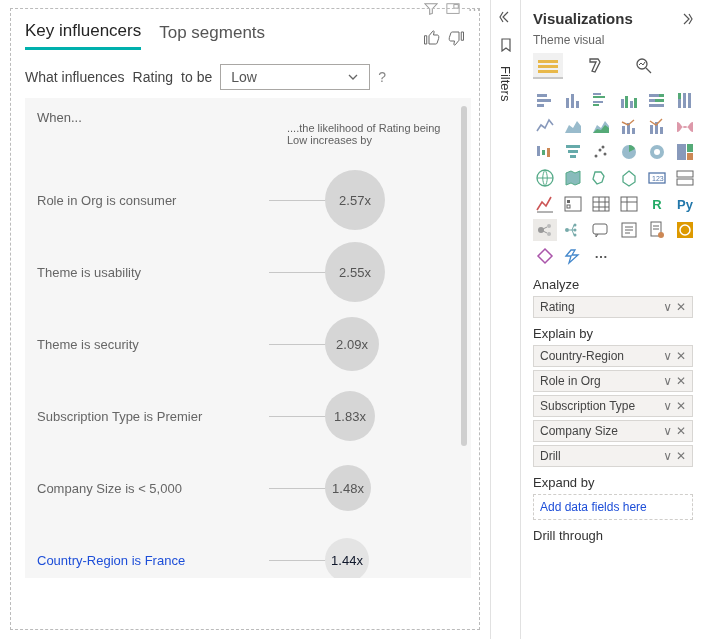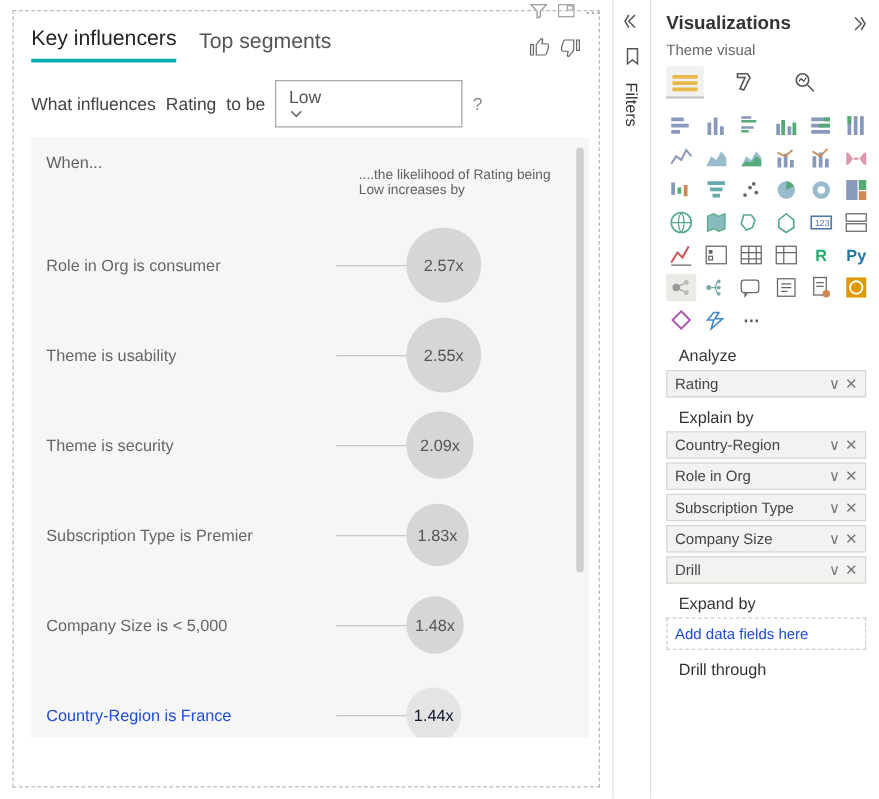--- a/index.html
+++ b/index.html
@@ -37,23 +37,23 @@
   .tab { font-size: 17px; color: #555; padding-bottom: 6px; cursor: pointer; }
   .tab.active { color: #252525; border-bottom: 3px solid #00b0ad; font-weight: 400; }
   .feedback { position: absolute; right: 14px; top: 20px; display: flex; gap: 6px; color: #666; }
   .question-row { display: flex; align-items: center; gap: 8px; font-size: 14px; color: #444; margin: 14px 0 8px; }
   .select-box {
     border: 1px solid #a9a7a4;
     padding: 4px 10px;
     min-width: 150px;
     display: flex;
     justify-content: space-between;
+    align-items: center;
     color: #555;
     background: #fff;
-    flex-direction: column;
   }
   .chart-area {
     background: #f6f6f6;
     height: 480px;
     padding: 12px 6px 10px 12px;
     position: relative;
     overflow: hidden;
   }
   .chart-headers { display: flex; margin-bottom: 18px; }
   .ch-left { width: 250px; font-size: 13px; color: #606060; }
@@ -104,21 +104,21 @@
   .mode-row { display: flex; gap: 18px; margin-bottom: 10px; align-items: center; }
   .mode-icon { width: 30px; height: 26px; display:flex; align-items:center; justify-content:center; color:#555; }
   .mode-icon.active { background: #f1f1f1; box-shadow: inset 0 -2px 0 #c8c8c8; }
   .viz-grid { display: grid; grid-template-columns: repeat(6, 24px); gap: 4px 4px; margin-bottom: 10px; }
   .viz-grid .cell {
     width: 24px; height: 22px;
     display: flex; align-items: center; justify-content: center;
     color: #555; font-size: 14px;
   }
   .viz-grid .cell.sel { background: #eceae7; }
-  .section-label { font-size: 13px; color: #333; margin: 8px 10px 4px; }
+  .section-label { font-size: 13px; color: #333; margin: 8px 0 4px; }
   .field-well {
     border: 1px solid #d8d6d3;
     background: #f4f2f0;
     padding: 3px 6px;
     font-size: 12px;
     color: #444;
     display: flex;
     justify-content: space-between;
     align-items: center;
     margin-bottom: 3px;

